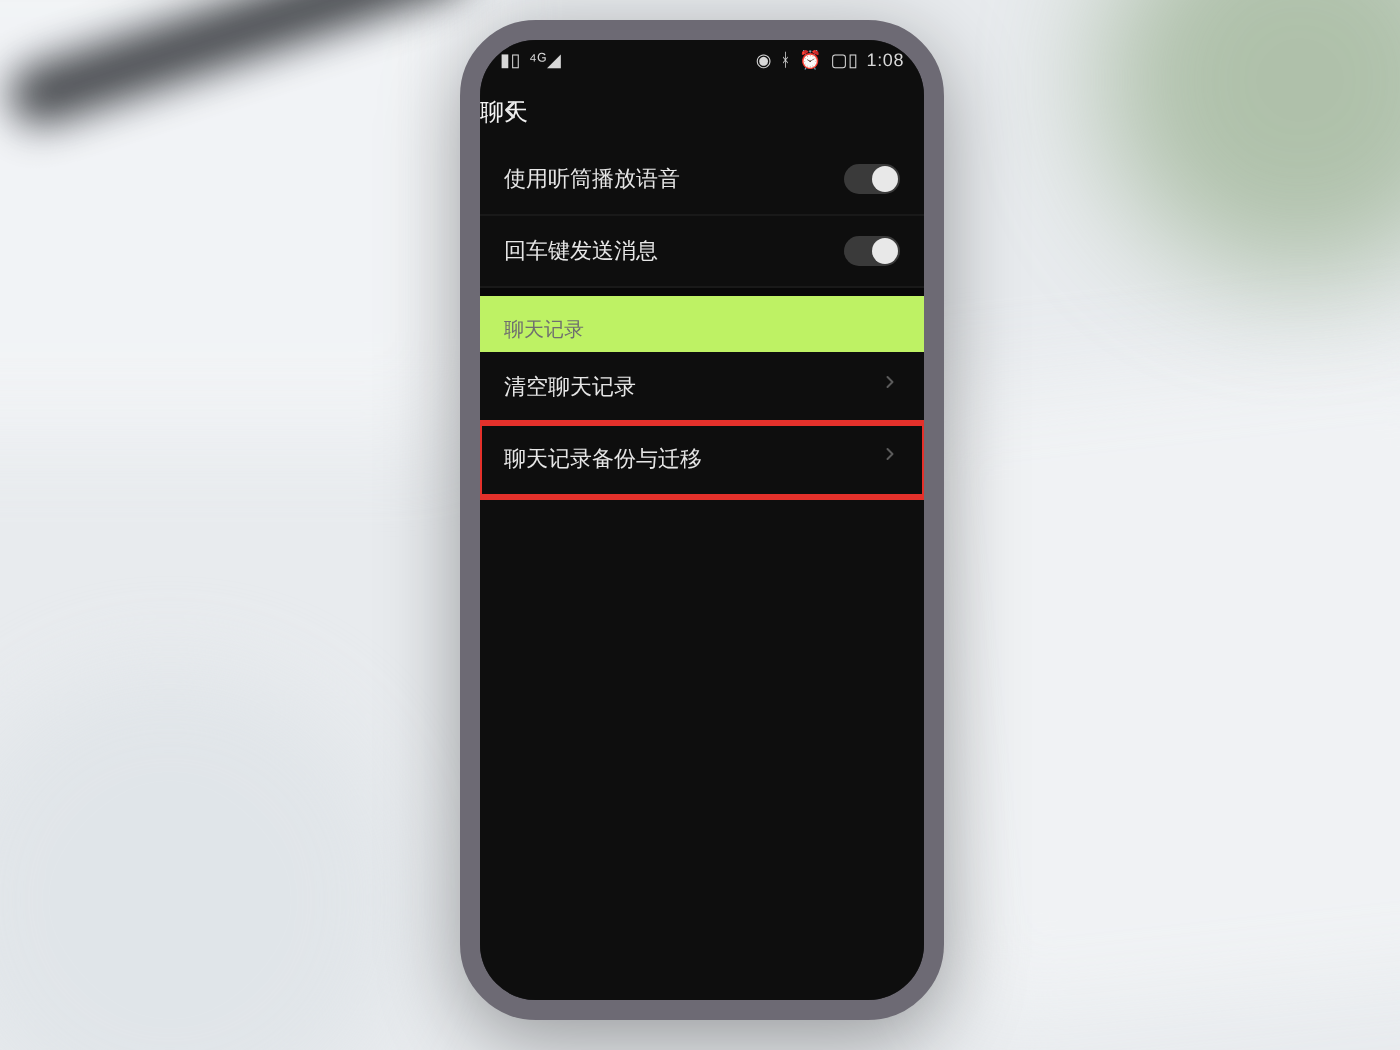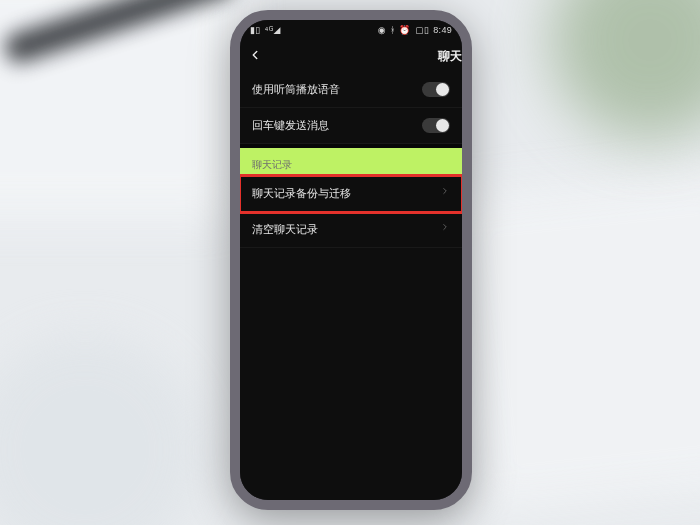--- a/index.html
+++ b/index.html
@@ -52,22 +52,21 @@
     color: #d8d8d8;
     font-size: 9px;
     letter-spacing: 0.3px;
   }
   .status-left, .status-right { display: flex; gap: 4px; align-items: center; }
   .nav-header {
     height: 32px;
     display: flex;
     align-items: center;
     position: relative;
-    justify-content: flex-end;
-    font-weight: bold;
+    justify-content: flex-start;
   }
   .back {
     position: absolute;
     left: 8px;
     top: 8px;
     width: 16px;
     height: 16px;
   }
   .back svg { display:block; }
   .title { font-size: 12px; color: #f2f2f2; }
@@ -119,21 +118,21 @@
     <div class="status-bar">
       <div class="status-left">
         <span>▮▯</span>
         <span>⁴ᴳ◢</span>
       </div>
       <div class="status-right">
         <span>◉</span>
         <span>ᚼ</span>
         <span>⏰</span>
         <span>▢▯</span>
-        <span>8:49</span>
+        <span>1:08</span>
       </div>
     </div>
 
     <div class="nav-header">
       <span class="back">
         <svg width="14" height="14" viewBox="0 0 24 24" fill="none" stroke="#e6e6e6" stroke-width="2.4" stroke-linecap="round" stroke-linejoin="round">
             <polyline points="15 18 9 12 15 6"></polyline>
           </svg>
       </span>
       <span class="title">聊天</span>
@@ -154,31 +153,31 @@
             <span class="knob"></span>
           </span>
       </div>
 
 
 
       <div class="spacer-dark"></div>
 
       <div class="section-label">聊天记录</div>
 
-      <div class="row highlight">
-        <span class="label">聊天记录备份与迁移</span>
+      <div class="row">
+        <span class="label">清空聊天记录</span>
         <span class="chev">
           <svg width="10" height="10" viewBox="0 0 24 24" fill="none" stroke="#9a9a9a" stroke-width="2.4" stroke-linecap="round" stroke-linejoin="round">
               <polyline points="9 18 15 12 9 6"></polyline>
             </svg>
         </span>
       </div>
 
-      <div class="row">
-        <span class="label">清空聊天记录</span>
+      <div class="row highlight">
+        <span class="label">聊天记录备份与迁移</span>
         <span class="chev">
           <svg width="10" height="10" viewBox="0 0 24 24" fill="none" stroke="#9a9a9a" stroke-width="2.4" stroke-linecap="round" stroke-linejoin="round">
               <polyline points="9 18 15 12 9 6"></polyline>
             </svg>
         </span>
       </div>
 
     </div>
   </div>
 </div>

